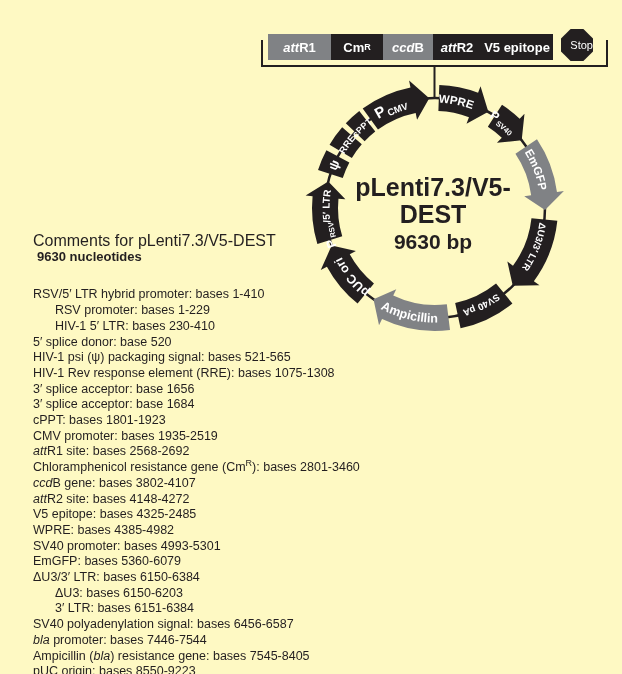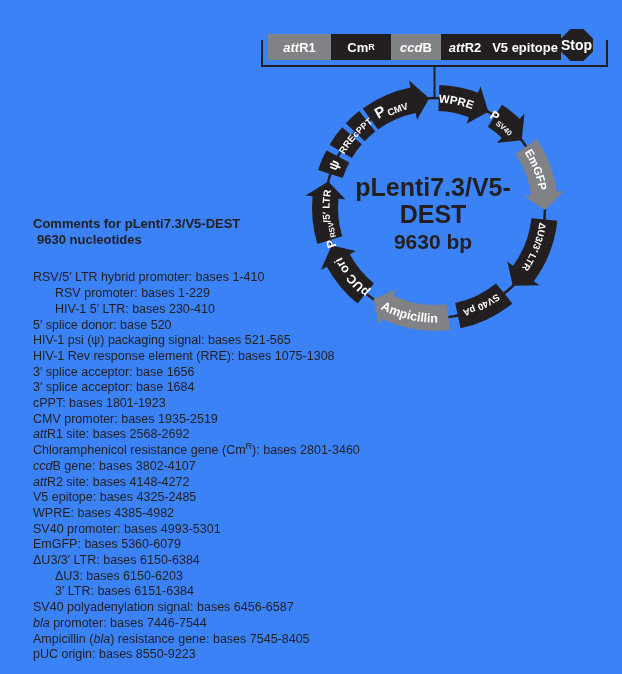--- a/index.html
+++ b/index.html
@@ -1,61 +1,61 @@
 <!DOCTYPE html>
 <html><head>
 <meta charset="utf-8">
 <style>
   html,body{margin:0;padding:0;background:#fff;}
-  .page{position:relative;width:622px;height:674px;background:#3b82f6;overflow:hidden;
+  .page{position:relative;width:622px;height:674px;background:#fef9c3;overflow:hidden;
         font-family:"Liberation Sans",sans-serif;color:#231f20;}
   
   .bracket{position:absolute;left:261px;top:40px;width:343px;height:25px;
            border-left:2px solid #231f20;border-right:2px solid #231f20;border-bottom:2px solid #231f20;}
   .cassette-row{position:absolute;left:268px;top:34px;display:flex;height:26px;}
   .cbox{display:flex;align-items:center;justify-content:center;color:#fff;
         font-weight:bold;font-size:13px;white-space:nowrap;}
   .cbox.gray{background:#808285;}
   .cbox.black{background:#231f20;}
   .cbox.gapbefore{margin-left:0;}
   .cbox i{font-style:italic;}
   .cbox sup{font-size:9px;vertical-align:super;line-height:0;}
   .stop-oct{position:absolute;left:561px;top:29px;width:32px;height:32px;background:#231f20;
             clip-path:polygon(30% 0%,70% 0%,100% 30%,100% 70%,70% 100%,30% 100%,0% 70%,0% 30%);
-            display:flex;align-items:center;justify-content:flex-start;color:#fff;
-            font-weight:bold;font-size:14px;}
+            display:flex;align-items:center;justify-content:flex-end;color:#fff;
+            font-weight:normal;font-size:11px;}
   
   .map-svg{position:absolute;left:285px;top:65px;width:310px;height:285px;}
   .map-svg{font-family:"Liberation Sans",sans-serif;}
   .seg-label{fill:#fff;font-weight:bold;}
   .ctr{fill:#231f20;font-weight:bold;text-anchor:middle;}
   .t1{font-size:25px;}
   .t2{font-size:21px;}
   
   .comments{position:absolute;left:33px;top:216px;font-size:12.5px;line-height:15.7px;}
-  .c-title{font-weight:bold;font-size:13px;}
+  .c-title{font-weight:normal;font-size:16px;margin-top:17px;}
   .c-sub{font-weight:bold;font-size:13px;margin-left:4px;}
   .c-list{margin-top:23px;}
   .c-line{white-space:pre;}
   .c-line.ind{padding-left:22px;}
   .c-line i{font-style:italic;}
   .c-line sup{font-size:9px;vertical-align:super;line-height:0;}
 </style>
 </head>
 <body>
 
 <div class="page">
 
   <div class="bracket"></div>
   <div class="cassette-row">
       <div class="cbox gray" style="width: 63px;">
         <i>att</i>
         <span>R1</span>
       </div>
-      <div class="cbox black" style="width: 60px;">
+      <div class="cbox black" style="width: 52px;">
         <span>Cm</span>
         <sup>R</sup>
       </div>
       <div class="cbox gray" style="width: 50px;">
         <i>ccd</i>
         <span>B</span>
       </div>
       <div class="cbox black" style="width: 48px;">
         <i>att</i>
         <span>R2</span>

